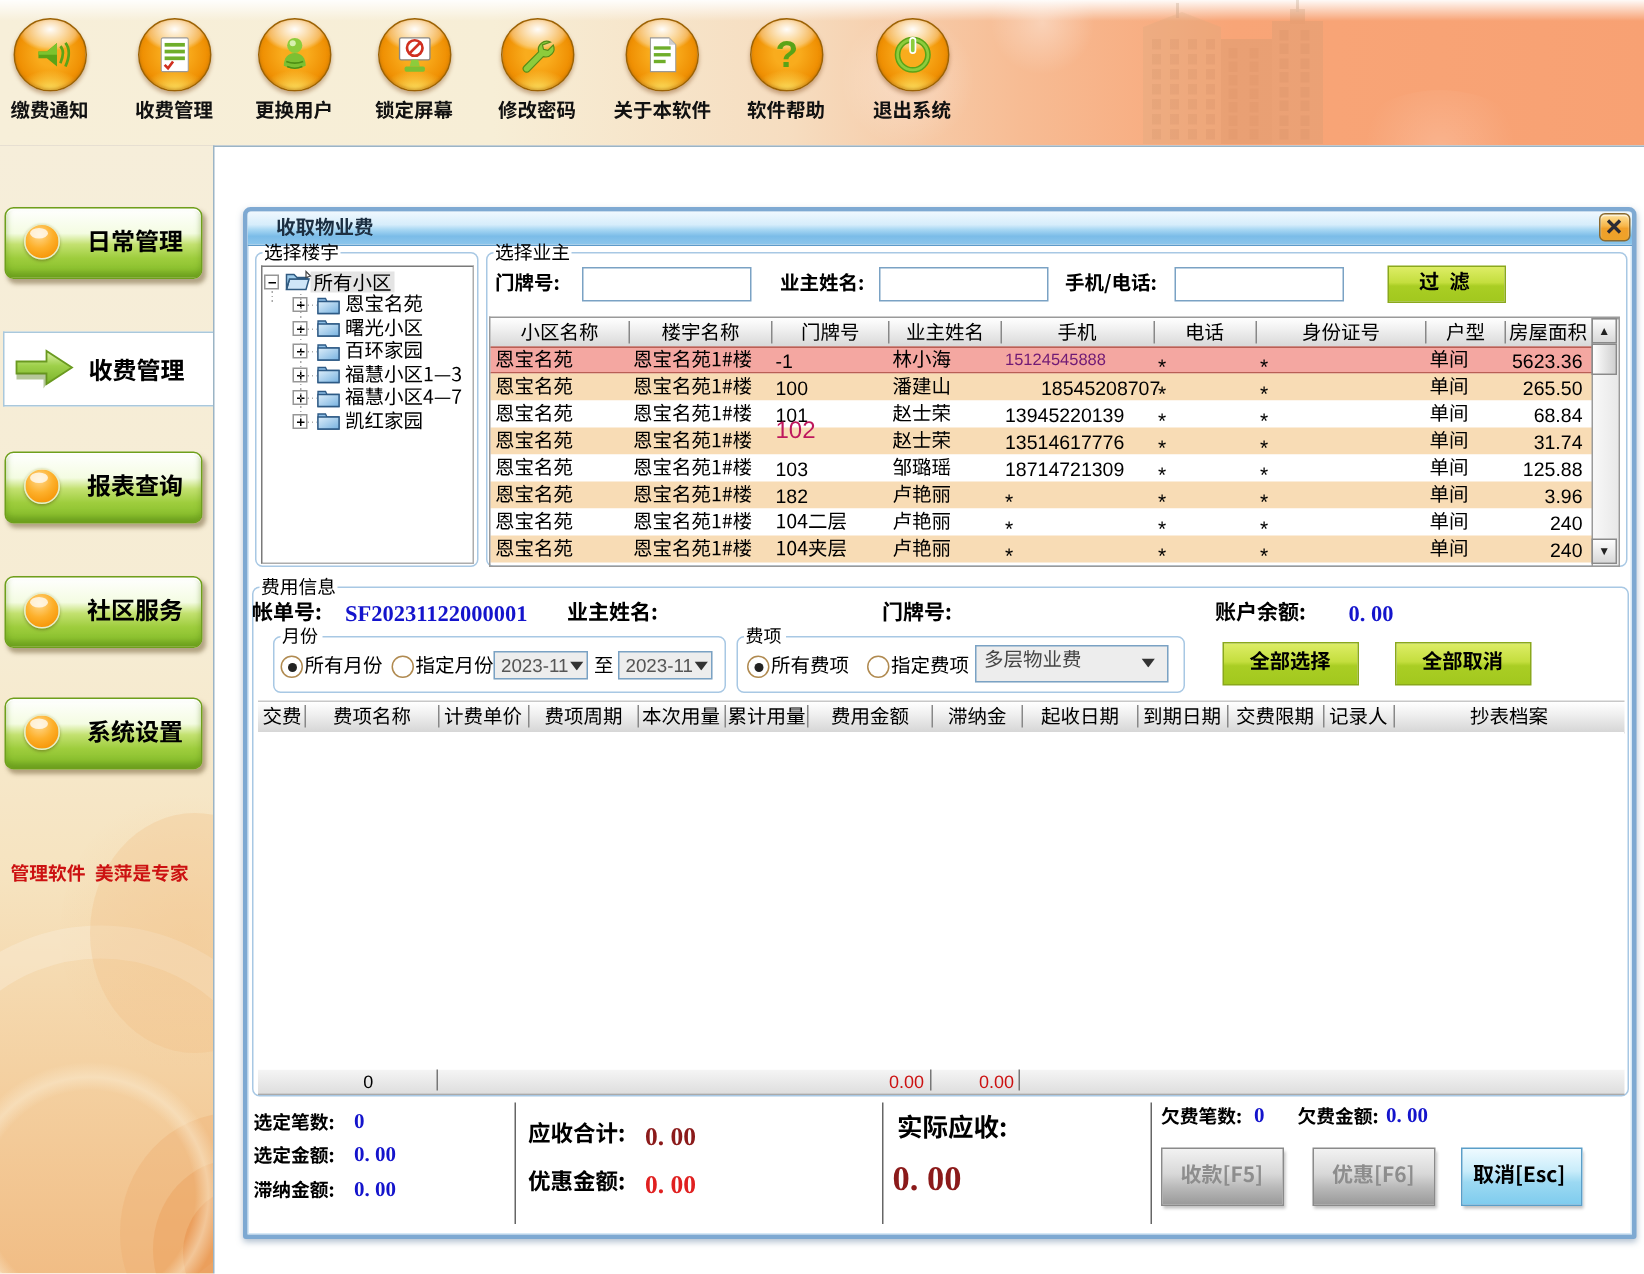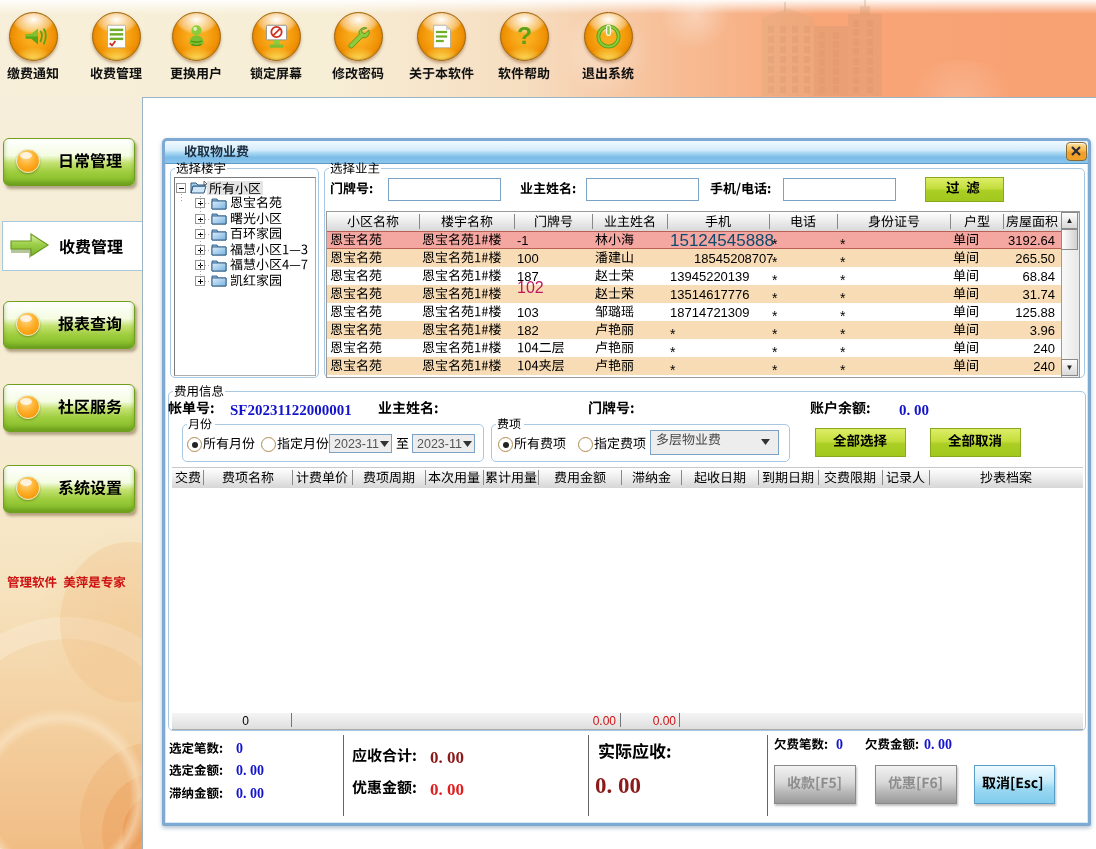--- a/index.html
+++ b/index.html
@@ -896,30 +896,30 @@
       </g>
     </svg>
 <div class="abs" style="left:517px;top:233px;font-size:13px;line-height:15px;color:#000">-1</div>
 <svg class="t" style="left:595.0px;top:233.0px" width="40" height="17">
       <g transform="translate(0,11.18) scale(0.013000,-0.013000)" fill="#000">
         <use href="#r6797" x="0"></use>
         <use href="#r5c0f" x="1000"></use>
         <use href="#r6d77" x="2000"></use>
       </g>
     </svg>
-<div class="abs" style="left:670px;top:233px;font-size:17px;line-height:15px;color:#0c4a6e">15124545888</div>
+<div class="abs" style="left:670px;top:233px;font-size:11px;line-height:15px;color:#701a75">15124545888</div>
 <div class="abs" style="left:772px;top:237px;font-size:14px;line-height:14px;color:#000">*</div>
 <div class="abs" style="left:840px;top:237px;font-size:14px;line-height:14px;color:#000">*</div>
 <svg class="t" style="left:953.0px;top:233.0px" width="27" height="17">
       <g transform="translate(0,11.18) scale(0.013000,-0.013000)" fill="#000">
         <use href="#r5355" x="0"></use>
         <use href="#r95f4" x="1000"></use>
       </g>
     </svg>
-<div class="abs" style="left:1003px;top:233px;width:52px;text-align:right;font-size:13px;line-height:15px;color:#000">3192.64</div>
+<div class="abs" style="left:1003px;top:233px;width:52px;text-align:right;font-size:13px;line-height:15px;color:#000">5623.36</div>
 <div class="abs" style="left:327px;top:249px;width:751px;height:18px;background:#f8dcb5"></div>
 <svg class="t" style="left:330.0px;top:251.0px" width="53" height="17">
       <g transform="translate(0,11.18) scale(0.013000,-0.013000)" fill="#000">
         <use href="#r6069" x="0"></use>
         <use href="#r5b9d" x="1000"></use>
         <use href="#r540d" x="2000"></use>
         <use href="#r82d1" x="3000"></use>
       </g>
     </svg>
 <svg class="t" style="left:422.0px;top:251.0px" width="81" height="17">
@@ -964,21 +964,21 @@
       <g transform="translate(0,11.18) scale(0.013000,-0.013000)" fill="#000">
         <use href="#r6069" x="0"></use>
         <use href="#r5b9d" x="1000"></use>
         <use href="#r540d" x="2000"></use>
         <use href="#r82d1" x="3000"></use>
         <use href="#r0031" x="4000"></use>
         <use href="#r0023" x="4555"></use>
         <use href="#r697c" x="5110"></use>
       </g>
     </svg>
-<div class="abs" style="left:517px;top:269px;font-size:13px;line-height:15px;color:#000">187</div>
+<div class="abs" style="left:517px;top:269px;font-size:13px;line-height:15px;color:#000">101</div>
 <svg class="t" style="left:595.0px;top:269.0px" width="40" height="17">
       <g transform="translate(0,11.18) scale(0.013000,-0.013000)" fill="#000">
         <use href="#r8d75" x="0"></use>
         <use href="#r58eb" x="1000"></use>
         <use href="#r8363" x="2000"></use>
       </g>
     </svg>
 <div class="abs" style="left:670px;top:269px;font-size:13px;line-height:15px;color:#000">13945220139</div>
 <div class="abs" style="left:772px;top:273px;font-size:14px;line-height:14px;color:#000">*</div>
 <div class="abs" style="left:840px;top:273px;font-size:14px;line-height:14px;color:#000">*</div>

